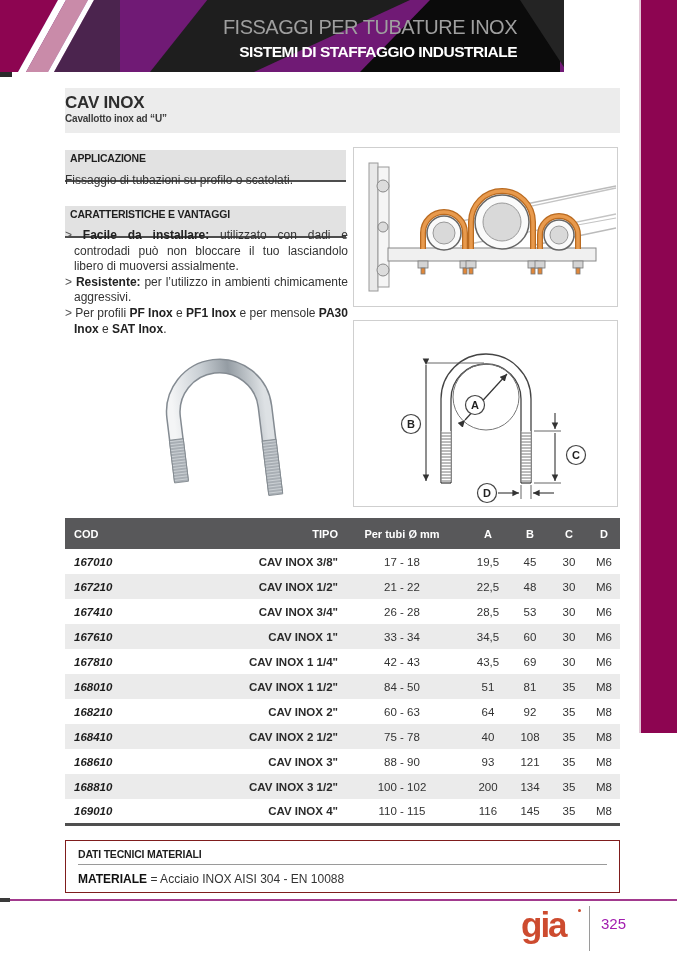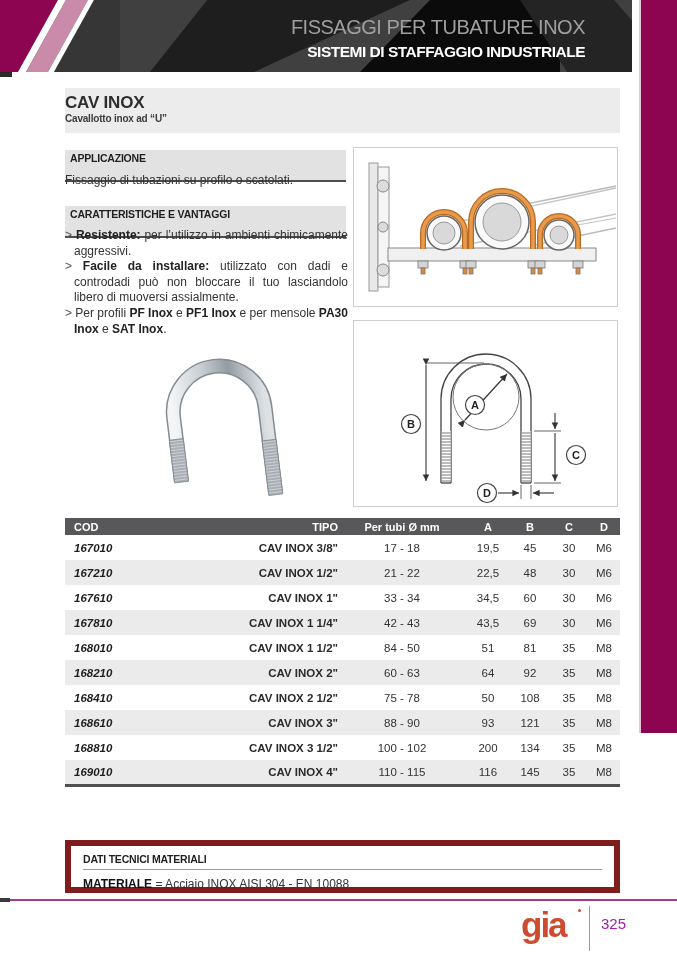--- a/index.html
+++ b/index.html
@@ -11,21 +11,21 @@
   }
   *{margin:0;padding:0;box-sizing:border-box;}
   html,body{width:677px;height:958px;}
   body{
     font-family:"Liberation Sans",sans-serif;
     background:#fff;color:#333;position:relative;overflow:hidden;
   }
   .page{position:absolute;inset:0;}
 
   
-  .header{position:absolute;left:0;top:0;width:632px;height:72px;background:#404040;overflow:hidden;}
+  .header{position:absolute;left:0;top:0;width:564px;height:72px;background:#701a75;overflow:hidden;}
   .facet{position:absolute;top:0;height:72px;}
   .facet1{left:150px;width:260px;background:#1e1e1e;clip-path:polygon(22% 0,100% 0,40% 100%,0 100%);}
   .facet2{left:360px;width:200px;background:#0b0b0b;clip-path:polygon(35% 0,100% 0,100% 100%,0 100%);}
   .facet3{left:520px;width:157px;background:#242424;clip-path:polygon(0 0,60% 0,100% 100%,30% 100%);}
   .stripes{position:absolute;left:0;top:0;}
   .h-title{position:absolute;right:47px;top:16px;font-size:20px;letter-spacing:-0.5px;color:#9f9f9f;white-space:nowrap;}
   .h-sub{position:absolute;right:47px;top:43px;font-size:15.5px;letter-spacing:-0.5px;font-weight:bold;color:#ffffff;white-space:nowrap;}
   .header-notch{position:absolute;left:0;top:72px;width:12px;height:5px;background:#2b2b2b;}
 
   
@@ -48,35 +48,35 @@
   .feat-list b{color:#222;}
 
   
   .fig{position:absolute;background:#fff;border:1px solid #cfcfcf;}
   .fig-pipes{left:353px;top:147px;width:265px;height:160px;}
   .fig-dims{left:353px;top:320px;width:265px;height:187px;}
   .fig-photo{position:absolute;left:103px;top:316px;width:234px;height:196px;}
 
   
   .spec-table{position:absolute;left:65px;top:518px;width:555px;border-collapse:collapse;border-bottom:3px solid #4f4f4f;}
-  .spec-table th{background:var(--table-header-bg);color:#fff;font-size:11px;font-weight:bold;height:17px;}
+  .spec-table th{background:var(--table-header-bg);color:#fff;font-size:11px;font-weight:bold;height:31px;}
   .spec-table td{font-size:11.5px;height:25px;color:#333;}
   .spec-table tbody tr:nth-child(even){background:#ebebeb;}
   .spec-table .c0{width:55px;text-align:left;padding-left:9px;}
   .spec-table td.c0{font-weight:bold;font-style:italic;color:#1d1d1d;}
   .spec-table .c1{width:218px;text-align:right;padding-left:4px;}
   .spec-table td.c1{font-weight:bold;color:#2a2a2a;}
   .spec-table .c2{width:128px;text-align:center;}
   .spec-table .c3{width:44px;text-align:center;}
   .spec-table .c4{width:40px;text-align:center;}
   .spec-table .c5{width:38px;text-align:center;}
   .spec-table .c6{width:32px;text-align:center;}
 
   
-  .tech-box{position:absolute;left:65px;top:840px;width:555px;height:53px;border:6px solid #7f1d1d;padding:7px 12px 10px 12px;}
+  .tech-box{position:absolute;left:65px;top:840px;width:555px;height:53px;border:1px solid #7f1d1d;padding:7px 12px 10px 12px;}
   .tech-head{font-size:10.5px;font-weight:bold;color:#1f1f1f;border-bottom:1px solid #9a9a9a;padding-bottom:4px;letter-spacing:-0.2px;}
   .tech-line{font-size:12px;margin-top:7px;color:#333;}
   .tech-line b{color:#111;}
 
   
   .footer-line{position:absolute;left:0;top:899px;width:677px;height:2px;background:var(--footer-line);}
   .footer-tick{position:absolute;left:0;top:898px;width:10px;height:4px;background:#3a3a3a;}
   .logo{position:absolute;left:521px;top:905px;font-size:35px;font-weight:bold;letter-spacing:-2px;color:var(--logo);}
   .logo-dot{position:absolute;left:578px;top:909px;width:3px;height:3px;background:var(--logo);border-radius:50%;}
   .footer-divider{position:absolute;left:589px;top:906px;width:1px;height:45px;background:#9a9a9a;}
@@ -108,22 +108,22 @@
   <div class="title-box">
     <div class="p-name">CAV INOX</div>
     <div class="p-sub">Cavallotto inox ad “U”</div>
   </div>
 
   <div class="sec-head app-head">APPLICAZIONE</div>
   <p class="app-text">Fissaggio di tubazioni su profilo o scatolati.</p>
 
   <div class="sec-head feat-head">CARATTERISTICHE E VANTAGGI</div>
   <ul class="feat-list">
+      <li><b>Facile da installare:</b><span> utilizzato con dadi e controdadi può non bloccare il tuo lasciandolo libero di muoversi assialmente.</span></li>
       <li><b>Resistente:</b><span> per l’utilizzo in ambienti chimicamente aggressivi.</span></li>
-      <li><b>Facile da installare:</b><span> utilizzato con dadi e controdadi può non bloccare il tuo lasciandolo libero di muoversi assialmente.</span></li>
       <li><span>Per profili </span><b>PF Inox</b><span> e </span><b>PF1 Inox</b><span> e per mensole </span><b>PA30 Inox</b><span> e </span><b>SAT Inox</b><span>.</span></li>
     </ul>
 
   <div class="fig fig-pipes">
     <svg width="263" height="158" viewBox="0 0 263 158">
 
       <rect x="15" y="15" width="9" height="128" fill="#e9e9e9" stroke="#999" stroke-width="1"></rect>
       <rect x="24" y="19" width="11" height="120" fill="#f5f5f5" stroke="#999" stroke-width="1"></rect>
       <circle cx="29" cy="38" r="6" fill="#dcdcdc" stroke="#888"></circle>
       <circle cx="29" cy="79" r="5" fill="#dcdcdc" stroke="#888"></circle>
@@ -287,20 +287,29 @@
         <tr>
           <td class="c0">167210</td>
           <td class="c1">CAV INOX 1/2"</td>
           <td class="c2">21 - 22</td>
           <td class="c3">22,5</td>
           <td class="c4">48</td>
           <td class="c5">30</td>
           <td class="c6">M6</td>
         </tr>
         <tr>
+          <td class="c0">167410</td>
+          <td class="c1">CAV INOX 3/4"</td>
+          <td class="c2">26 - 28</td>
+          <td class="c3">28,5</td>
+          <td class="c4">53</td>
+          <td class="c5">30</td>
+          <td class="c6">M6</td>
+        </tr>
+        <tr>
           <td class="c0">167610</td>
           <td class="c1">CAV INOX 1"</td>
           <td class="c2">33 - 34</td>
           <td class="c3">34,5</td>
           <td class="c4">60</td>
           <td class="c5">30</td>
           <td class="c6">M6</td>
         </tr>
         <tr>
           <td class="c0">167810</td>
@@ -326,21 +335,21 @@
           <td class="c2">60 - 63</td>
           <td class="c3">64</td>
           <td class="c4">92</td>
           <td class="c5">35</td>
           <td class="c6">M8</td>
         </tr>
         <tr>
           <td class="c0">168410</td>
           <td class="c1">CAV INOX 2 1/2"</td>
           <td class="c2">75 - 78</td>
-          <td class="c3">50</td>
+          <td class="c3">40</td>
           <td class="c4">108</td>
           <td class="c5">35</td>
           <td class="c6">M8</td>
         </tr>
         <tr>
           <td class="c0">168610</td>
           <td class="c1">CAV INOX 3"</td>
           <td class="c2">88 - 90</td>
           <td class="c3">93</td>
           <td class="c4">121</td>

